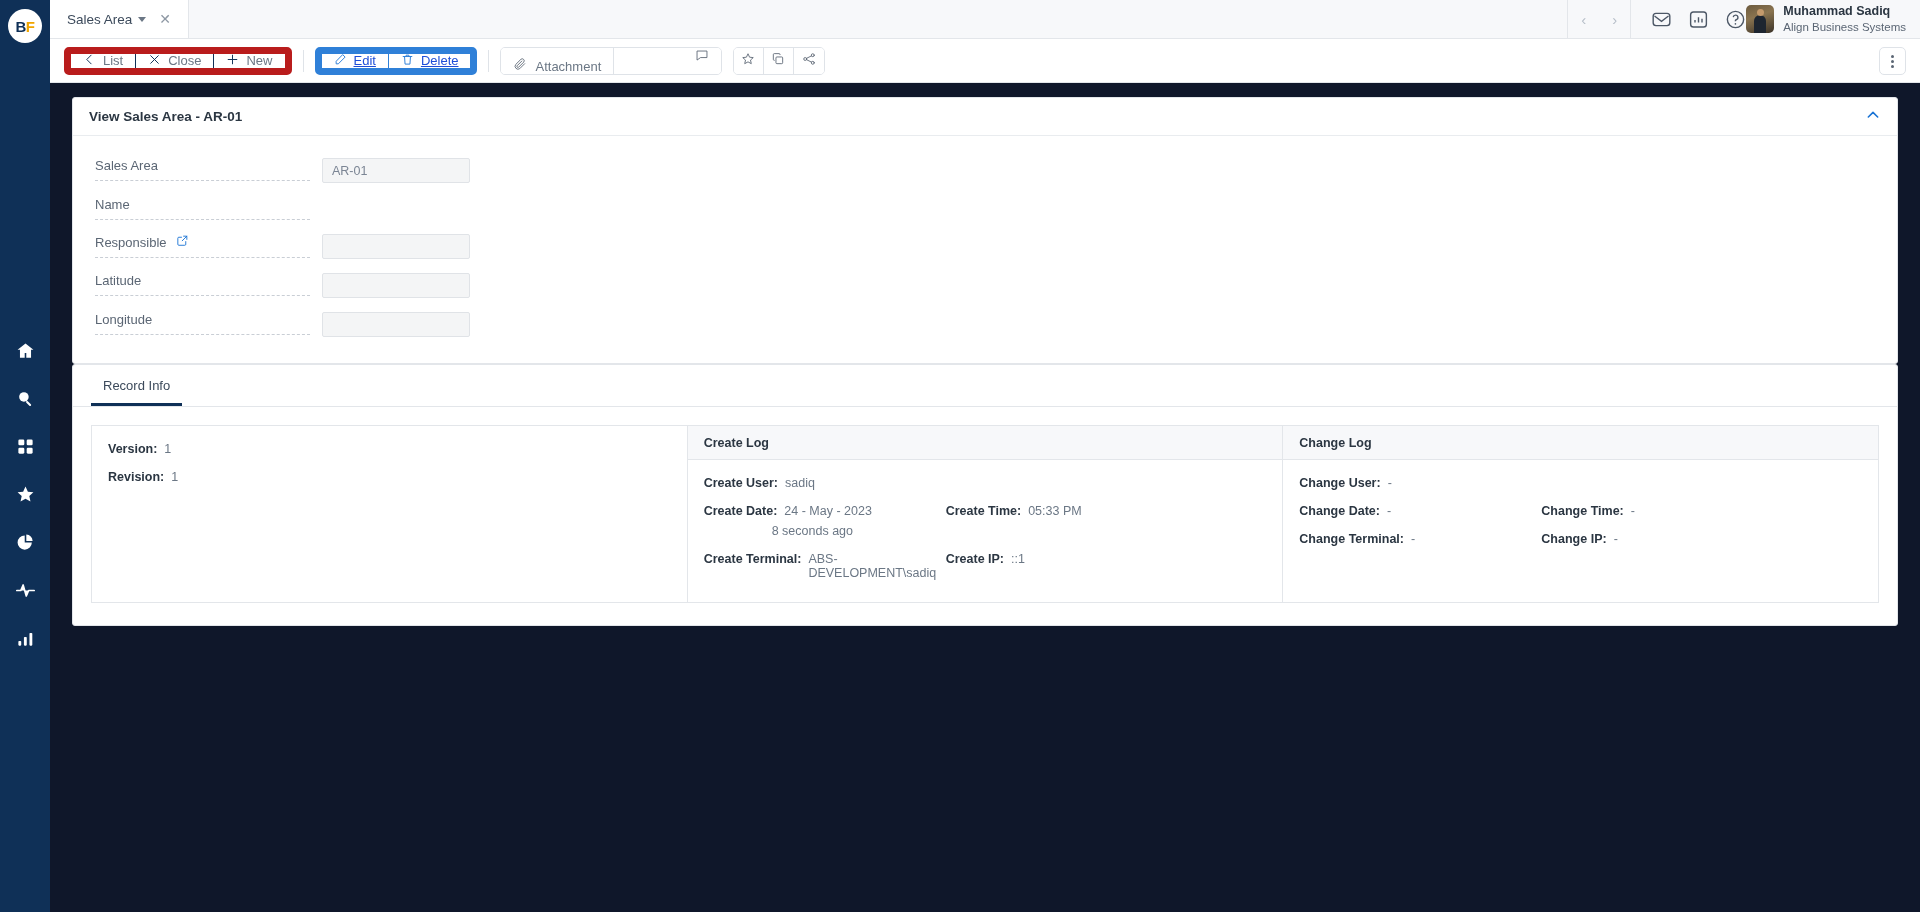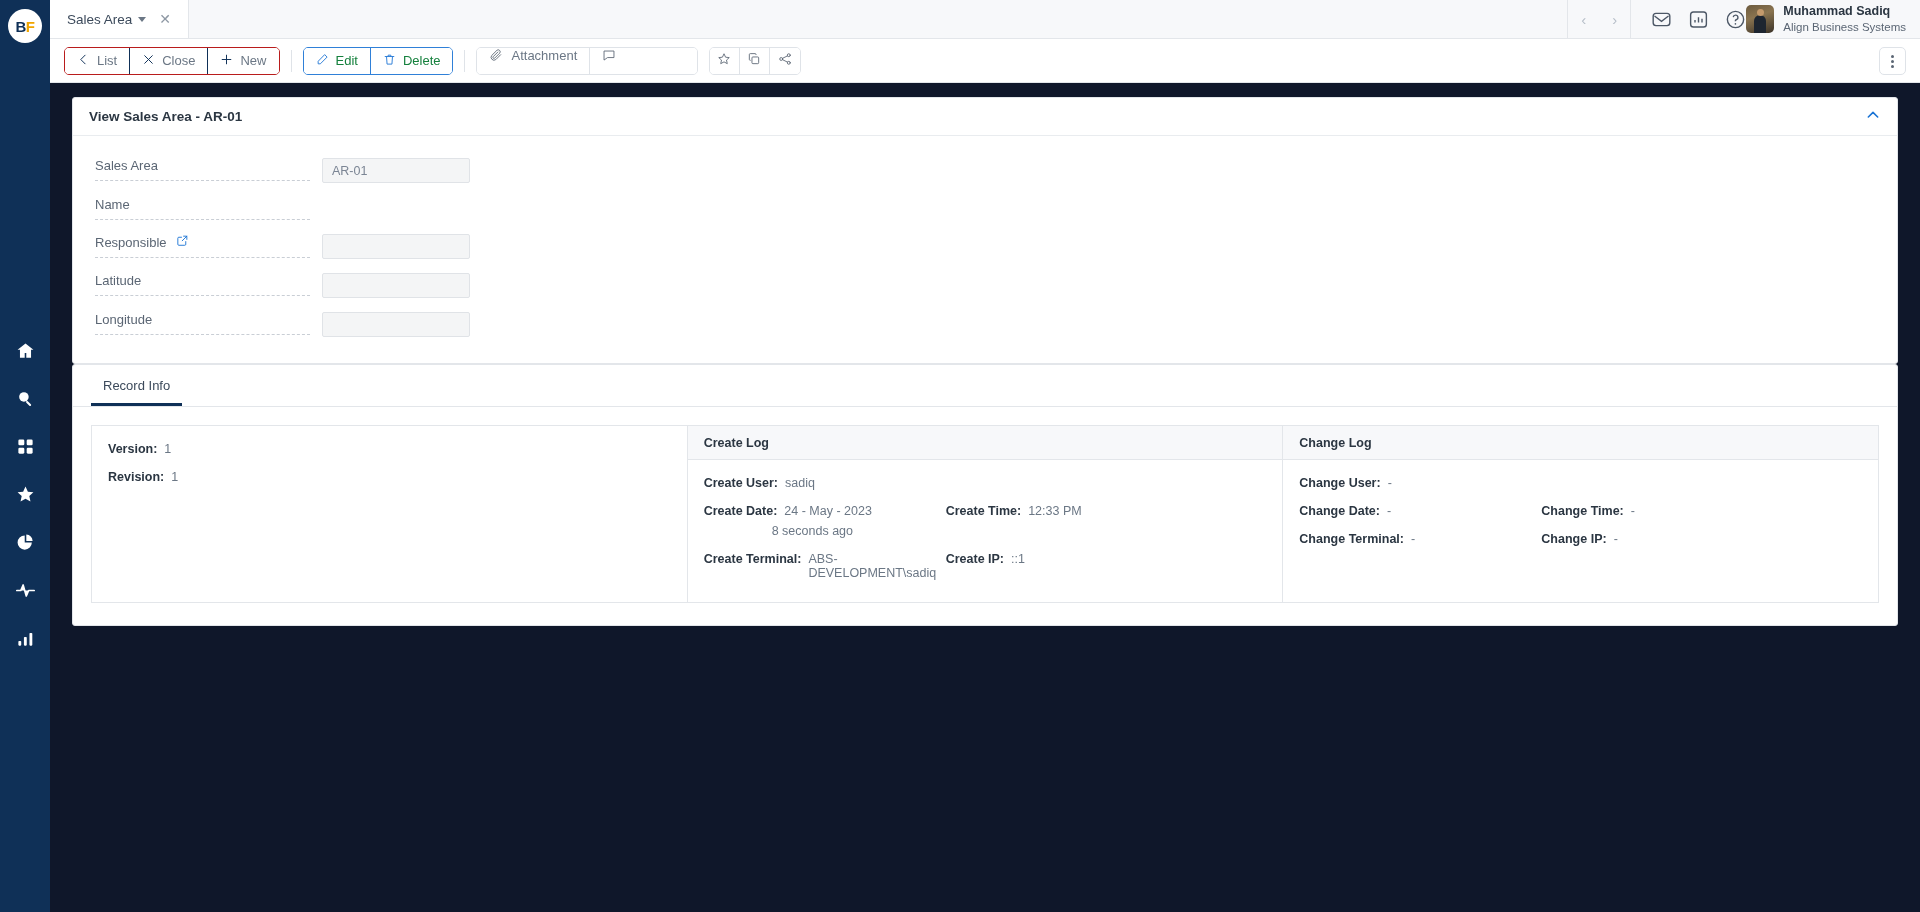--- a/index.html
+++ b/index.html
@@ -75,35 +75,35 @@
   }
   .user-text { line-height: 1.25; }
   .user-name { font-size: 12.5px; font-weight: bold; color: #2b3642; }
   .user-org { font-size: 11.5px; color: #5b6674; }
 
   
   .toolbar {
     height: 44px; background:#ffffff; border-bottom: 1px solid #e3e6ea;
     display: flex; align-items: center; padding: 0 14px; gap: 0; position: relative;
   }
-  .btn-group { display: flex; border: 1px solid #b91c1c; border-radius: 5px; overflow: hidden; height: 28px; }
+  .btn-group { display: flex; border: 7px solid #b91c1c; border-radius: 5px; overflow: hidden; height: 28px; }
   .btn-group.blue { border-color: #2f80d8; }
   .btn {
     display: flex; align-items: center; gap: 7px; padding: 0 12px;
     font-size: 13px; color: #6b7785; background: #fff; cursor: pointer;
     border-right: 1px solid #0f3057; height: 100%;
   }
   .btn:last-child { border-right: none; }
-  .btn-group.blue .btn { border-right-color: #2f80d8; color: #15803d; }
+  .btn-group.blue .btn { border-right-color: #2f80d8; color: #1d4ed8; text-decoration: underline; }
   .btn svg { width: 13px; height: 13px; stroke: #0f3057; fill: none; stroke-width: 1.8; }
   .btn-group.blue .btn svg { stroke: #2f80d8; }
   .sep { width: 1px; height: 22px; background: #dfe3e8; margin: 0 11px; }
   .plain-group { display: flex; align-items: center; border: 1px solid #dfe3e8; border-radius: 5px; height: 28px; overflow: hidden; }
   .plain-btn {
-    display: flex; align-items: flex-start; gap: 8px; padding: 0 12px; height: 100%;
+    display: flex; align-items: flex-end; gap: 8px; padding: 0 12px; height: 100%;
     font-size: 13px; color: #6b7785; cursor: pointer; border-right: 1px solid #dfe3e8; background:#fff;
   }
   .plain-btn:last-child { border-right: none; flex-direction: column; }
   .plain-btn svg { width: 14px; height: 14px; stroke: #5b6674; fill: none; stroke-width: 1.5; }
   .icon-group { display:flex; align-items:center; border:1px solid #dfe3e8; border-radius:5px; height:28px; overflow:hidden; }
   .icon-btn {
     width: 30px; height: 100%; display:flex; align-items:center; justify-content:center;
     border-right: 1px solid #dfe3e8; cursor:pointer; background:#fff;
   }
   .icon-btn:last-child { border-right:none; }
@@ -478,21 +478,21 @@
                     <span class="log-val">sadiq</span>
                   </div>
                 </div>
                 <div class="log-line">
                   <div class="log-pair c1">
                     <span class="log-key">Create Date:</span>
                     <span class="log-val">24 - May - 2023</span>
                   </div>
                   <div class="log-pair">
                     <span class="log-key">Create Time:</span>
-                    <span class="log-val">12:33 PM</span>
+                    <span class="log-val">05:33 PM</span>
                   </div>
                 </div>
                 <div class="log-sub">8 seconds ago</div>
                 <div class="log-line" style="margin-bottom:0;">
                   <div class="log-pair c1">
                     <span class="log-key">Create Terminal:</span>
                     <span class="log-val">ABS-DEVELOPMENT\sadiq</span>
                   </div>
                   <div class="log-pair">
                     <span class="log-key">Create IP:</span>

